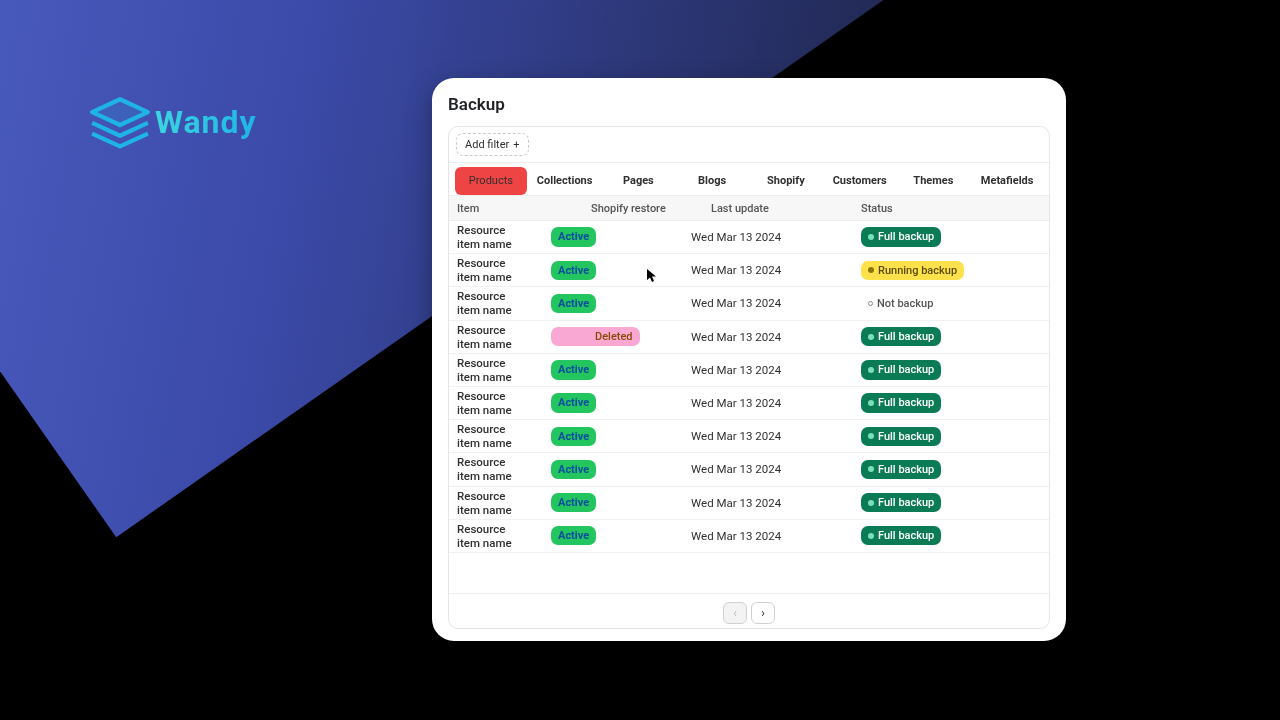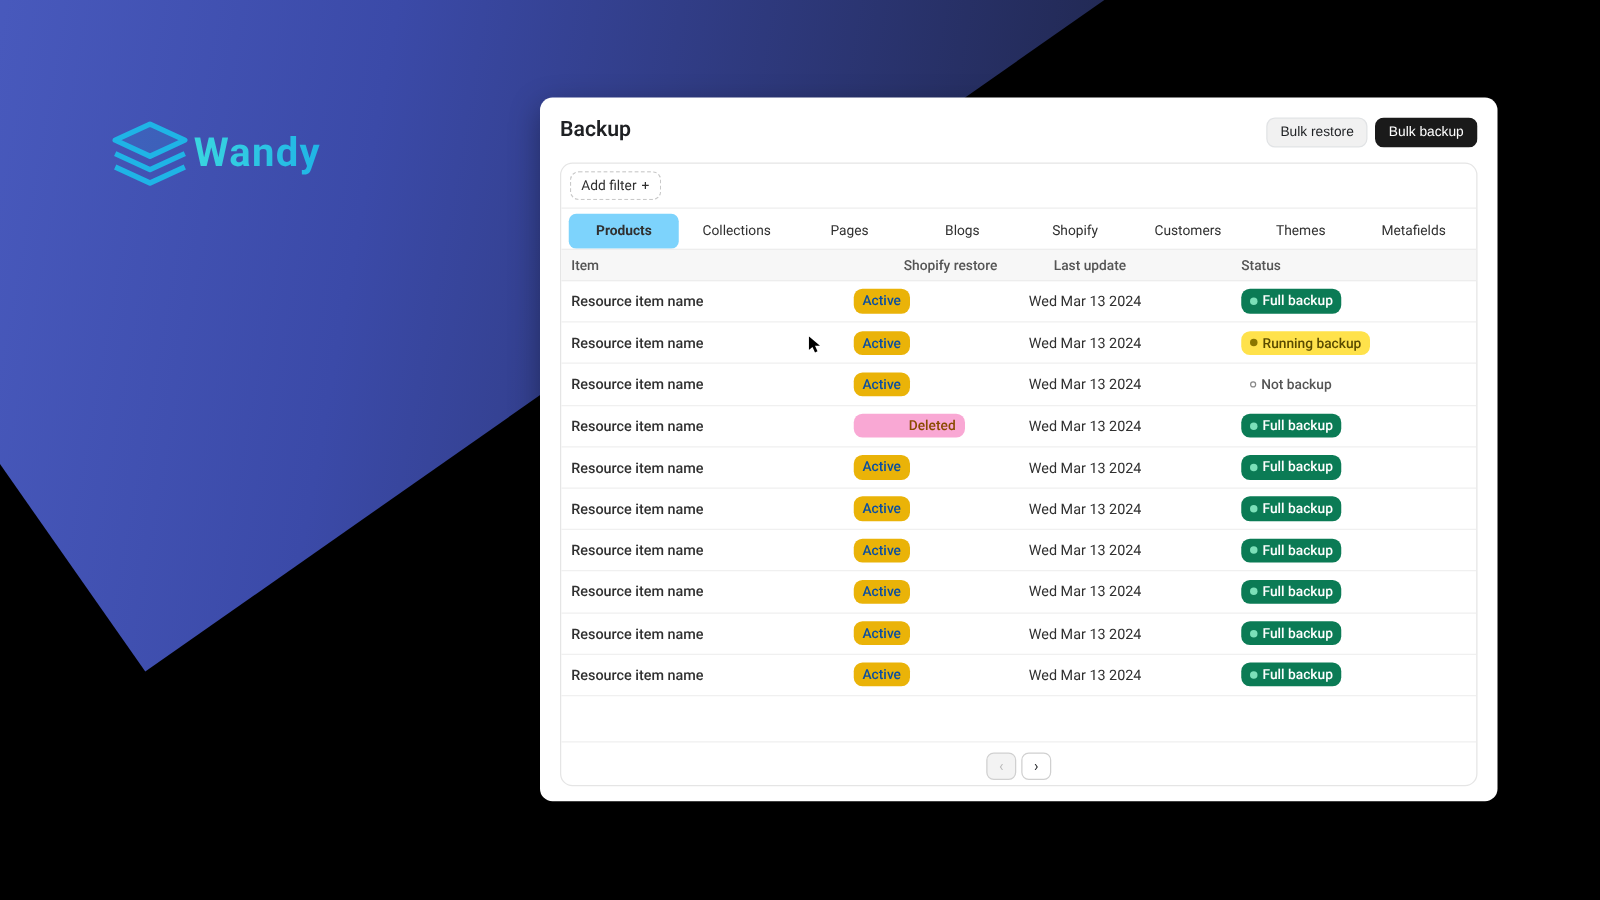--- a/index.html
+++ b/index.html
@@ -51,24 +51,24 @@
     -webkit-background-clip: text;
     background-clip: text;
     color: transparent;
   }
 
   
   .panel {
     position: absolute;
     top: 78px;
     left: 432px;
-    width: 766px;
+    width: 634px;
     height: 563px;
     background: #fff;
-    border-radius: 10px;
+    border-radius: 22px;
     box-shadow: 0 8px 24px rgba(0,0,0,.35);
     z-index: 2;
     padding: 16px 16px 12px 16px;
     color: #1f2124;
     display: flex;
     flex-direction: column;
   }
   .panel-head {
     display: flex;
     justify-content: space-between;
@@ -129,22 +129,23 @@
     gap: 2px;
   }
   .tab {
     flex: 1;
     text-align: center;
     font-size: 11px;
     color: #303030;
     padding: 7px 4px 8px 4px;
     border-radius: 6px;
     cursor: pointer;
-  }
-  .tab.active { background: #7dd3fc; font-weight: 700; }
+    font-weight: bold;
+  }
+  .tab.active { background: #ef4444; font-weight: 400; }
 
   .thead, .trow {
     display: grid;
     grid-template-columns: 1fr 120px 150px 180px;
     align-items: center;
     padding: 0 8px;
     font-size: 11px;
   }
   .thead {
     background: #f7f7f7;
@@ -164,21 +165,21 @@
 
   .badge {
     display: inline-flex; align-items: center; gap: 4px;
     border-radius: 7px;
     padding: 2px 7px;
     font-size: 11px;
     font-weight: 500;
     line-height: 1.4;
   }
   .badge .dot { width: 6px; height: 6px; border-radius: 50%; display: inline-block; }
-  .b-active  { background: #eab308; color: #0a4ea1; }
+  .b-active  { background: #22c55e; color: #0a4ea1; font-weight: bold; }
   .b-deleted { background: #f9a8d4; color: #8a4a00; padding-left: 44px; }
   .s-full    { background: #0b7b55; color: #fff; }
   .s-full .dot { background: #7be0b9; }
   .s-run     { background: #ffe24b; color: #5a4b00; }
   .s-run .dot { background: #8a7600; }
   .s-not     { background: transparent; color: #555; }
   .s-not .dot { border: 1px solid #888; background: transparent; width:5px; height:5px;}
 
   .date { color: #303030; font-size: 11.5px; }
 
@@ -222,24 +223,20 @@
     </svg>
     <div class="brand">Wandy</div>
   </div>
 </div>
 
 <div class="panel">
   <div class="panel-head">
     <div>
       <div class="panel-title">Backup</div>
     </div>
-    <div class="head-actions">
-      <button class="btn btn-light">Bulk restore</button>
-      <button class="btn btn-dark">Bulk backup</button>
-    </div>
   </div>
 
   <div class="card">
     <div class="filter-row">
       <span class="add-filter">
         <span>Add filter</span>
         <span>+</span>
       </span>
     </div>
 

